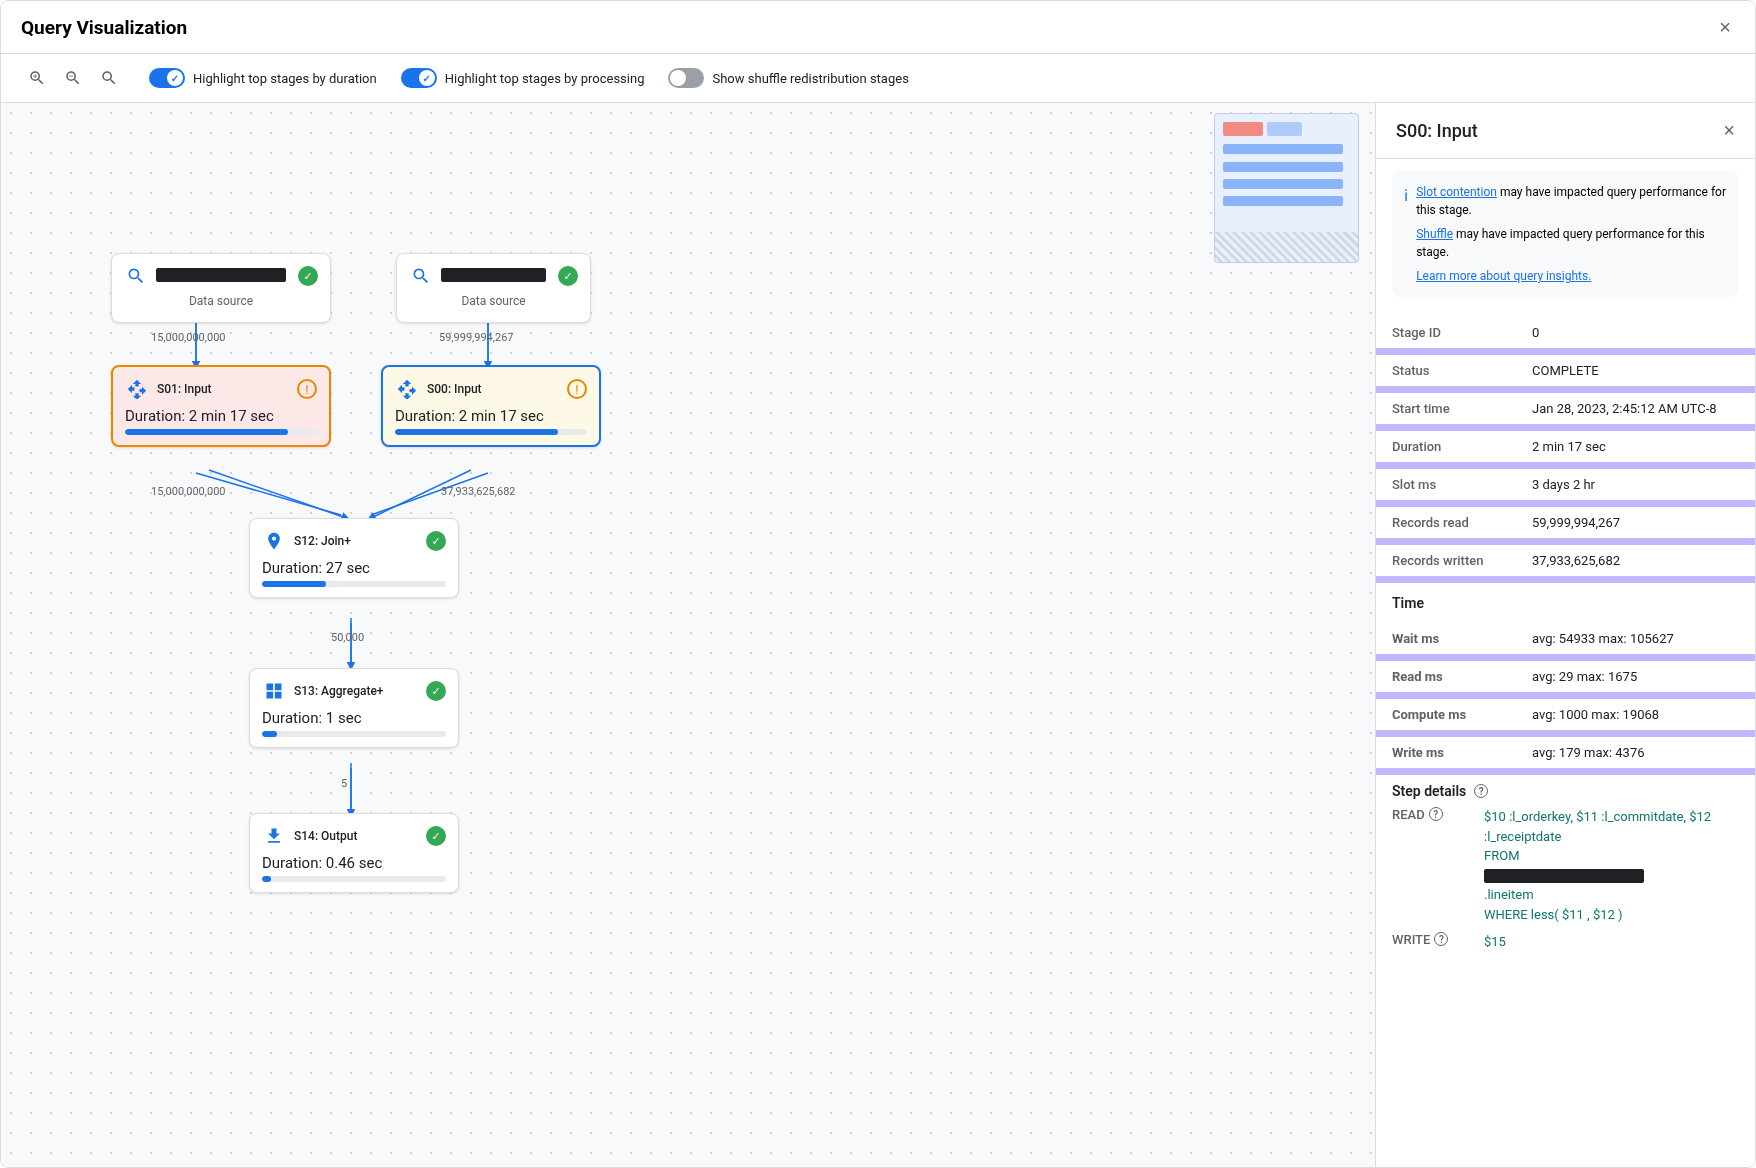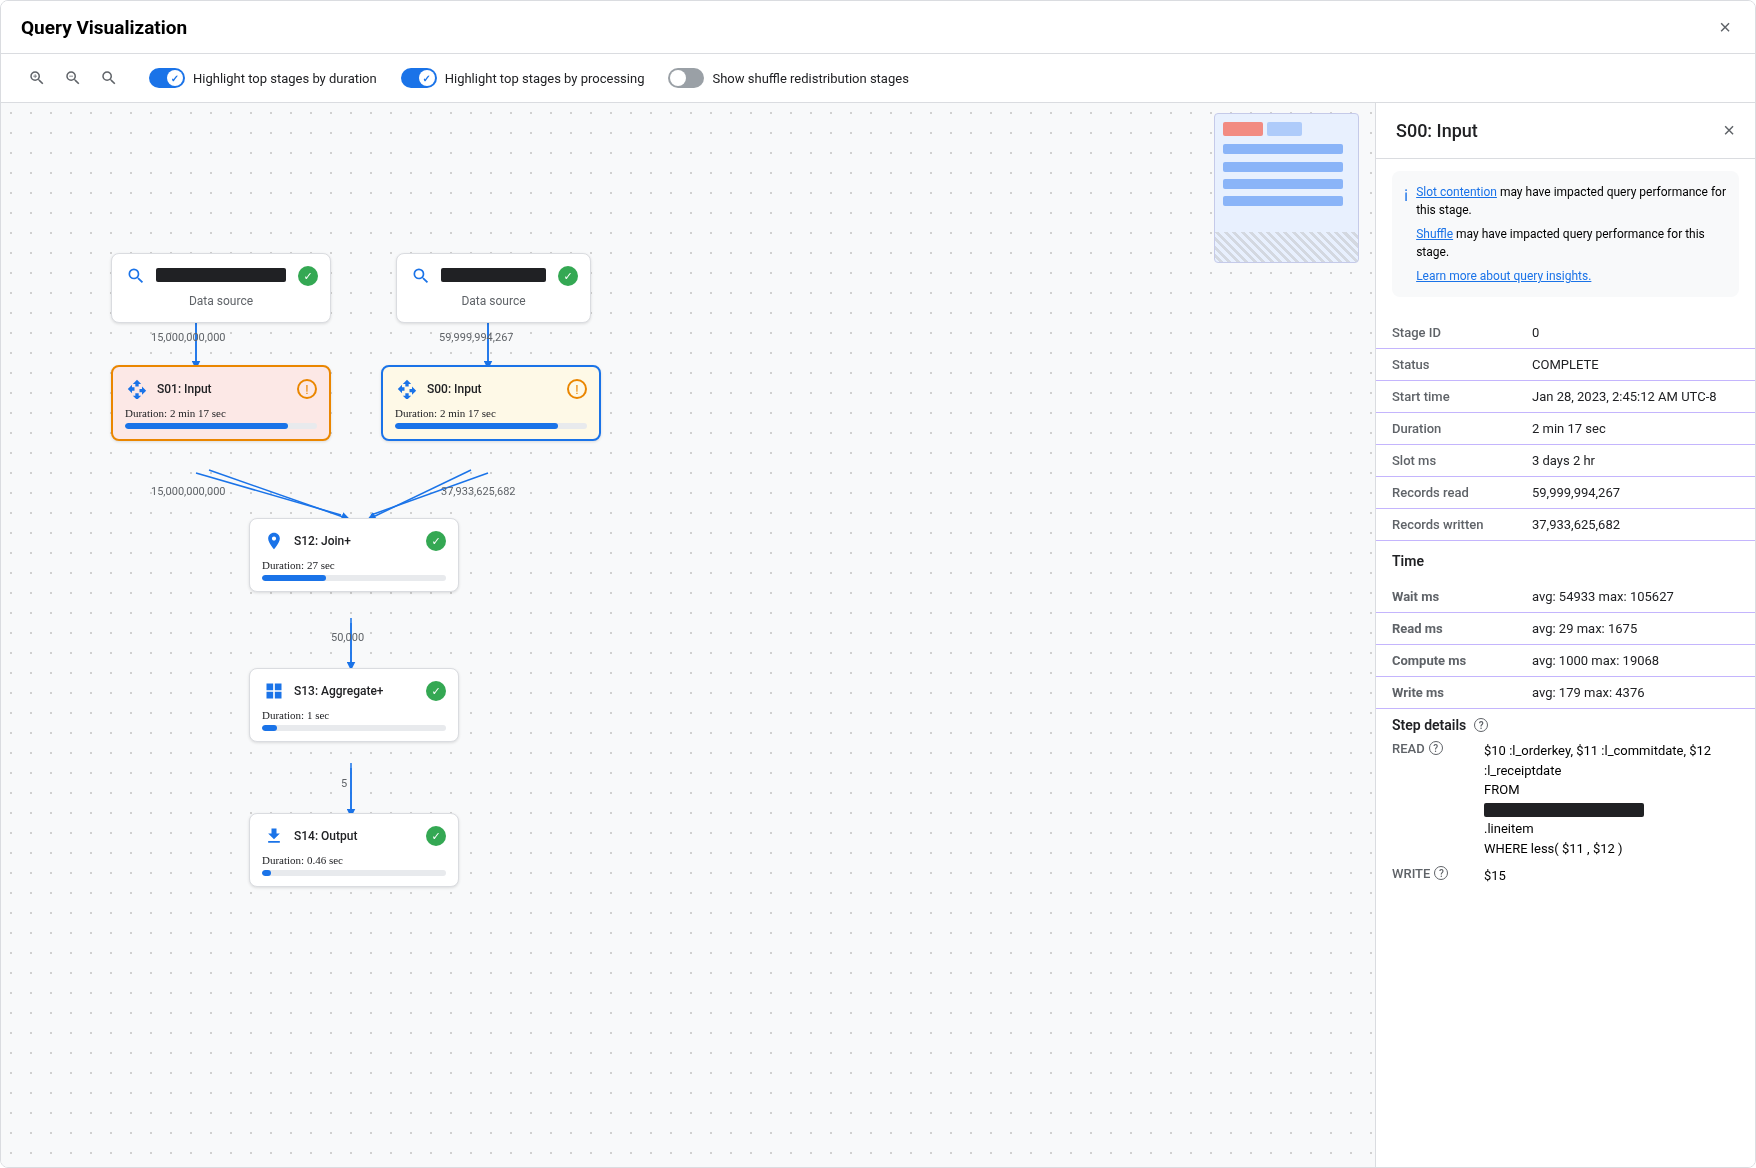--- a/index.html
+++ b/index.html
@@ -191,24 +191,23 @@
       text-align: center;
       margin-bottom: 4px;
     }
     .data-source-bar {
       height: 18px;
       background: #202124;
       border-radius: 2px;
       margin-bottom: 2px;
     }
     .duration-text {
-      font-size: 11px;
+      font-size: 15px;
       color: #202124;
       margin-bottom: 4px;
-      font-family: Liberation Serif, serif;
     }
     .progress-bar-container {
       height: 6px;
       background: #e8eaed;
       border-radius: 3px;
       overflow: hidden;
     }
     .progress-bar-fill {
       height: 100%;
       border-radius: 3px;
@@ -320,21 +319,21 @@
     }
     .info-text p { margin-bottom: 6px; line-height: 1.5; }
     .info-text p:last-child { margin-bottom: 0; }
 
     .details-table {
       width: 100%;
       border-collapse: collapse;
       margin-top: 8px;
     }
     .details-table tr {
-      border-bottom: 1px solid #c4b5fd;
+      border-bottom: 7px solid #c4b5fd;
     }
     .details-table td {
       padding: 8px 16px;
       vertical-align: top;
       font-size: 13px;
     }
     .details-table td:first-child {
       color: #5f6368;
       width: 140px;
       font-weight: 500;
@@ -372,21 +371,21 @@
       color: #5f6368;
       font-weight: 500;
       width: 80px;
       flex-shrink: 0;
       display: flex;
       align-items: flex-start;
       gap: 4px;
       text-align: center;
     }
     .step-value {
-      color: #000000;
+      color: #0f766e;
       flex: 1;
       line-height: 1.5;
     }
     .step-value .redacted {
       background: #202124;
       color: #202124;
       border-radius: 2px;
       display: inline-block;
       width: 160px;
       height: 14px;

